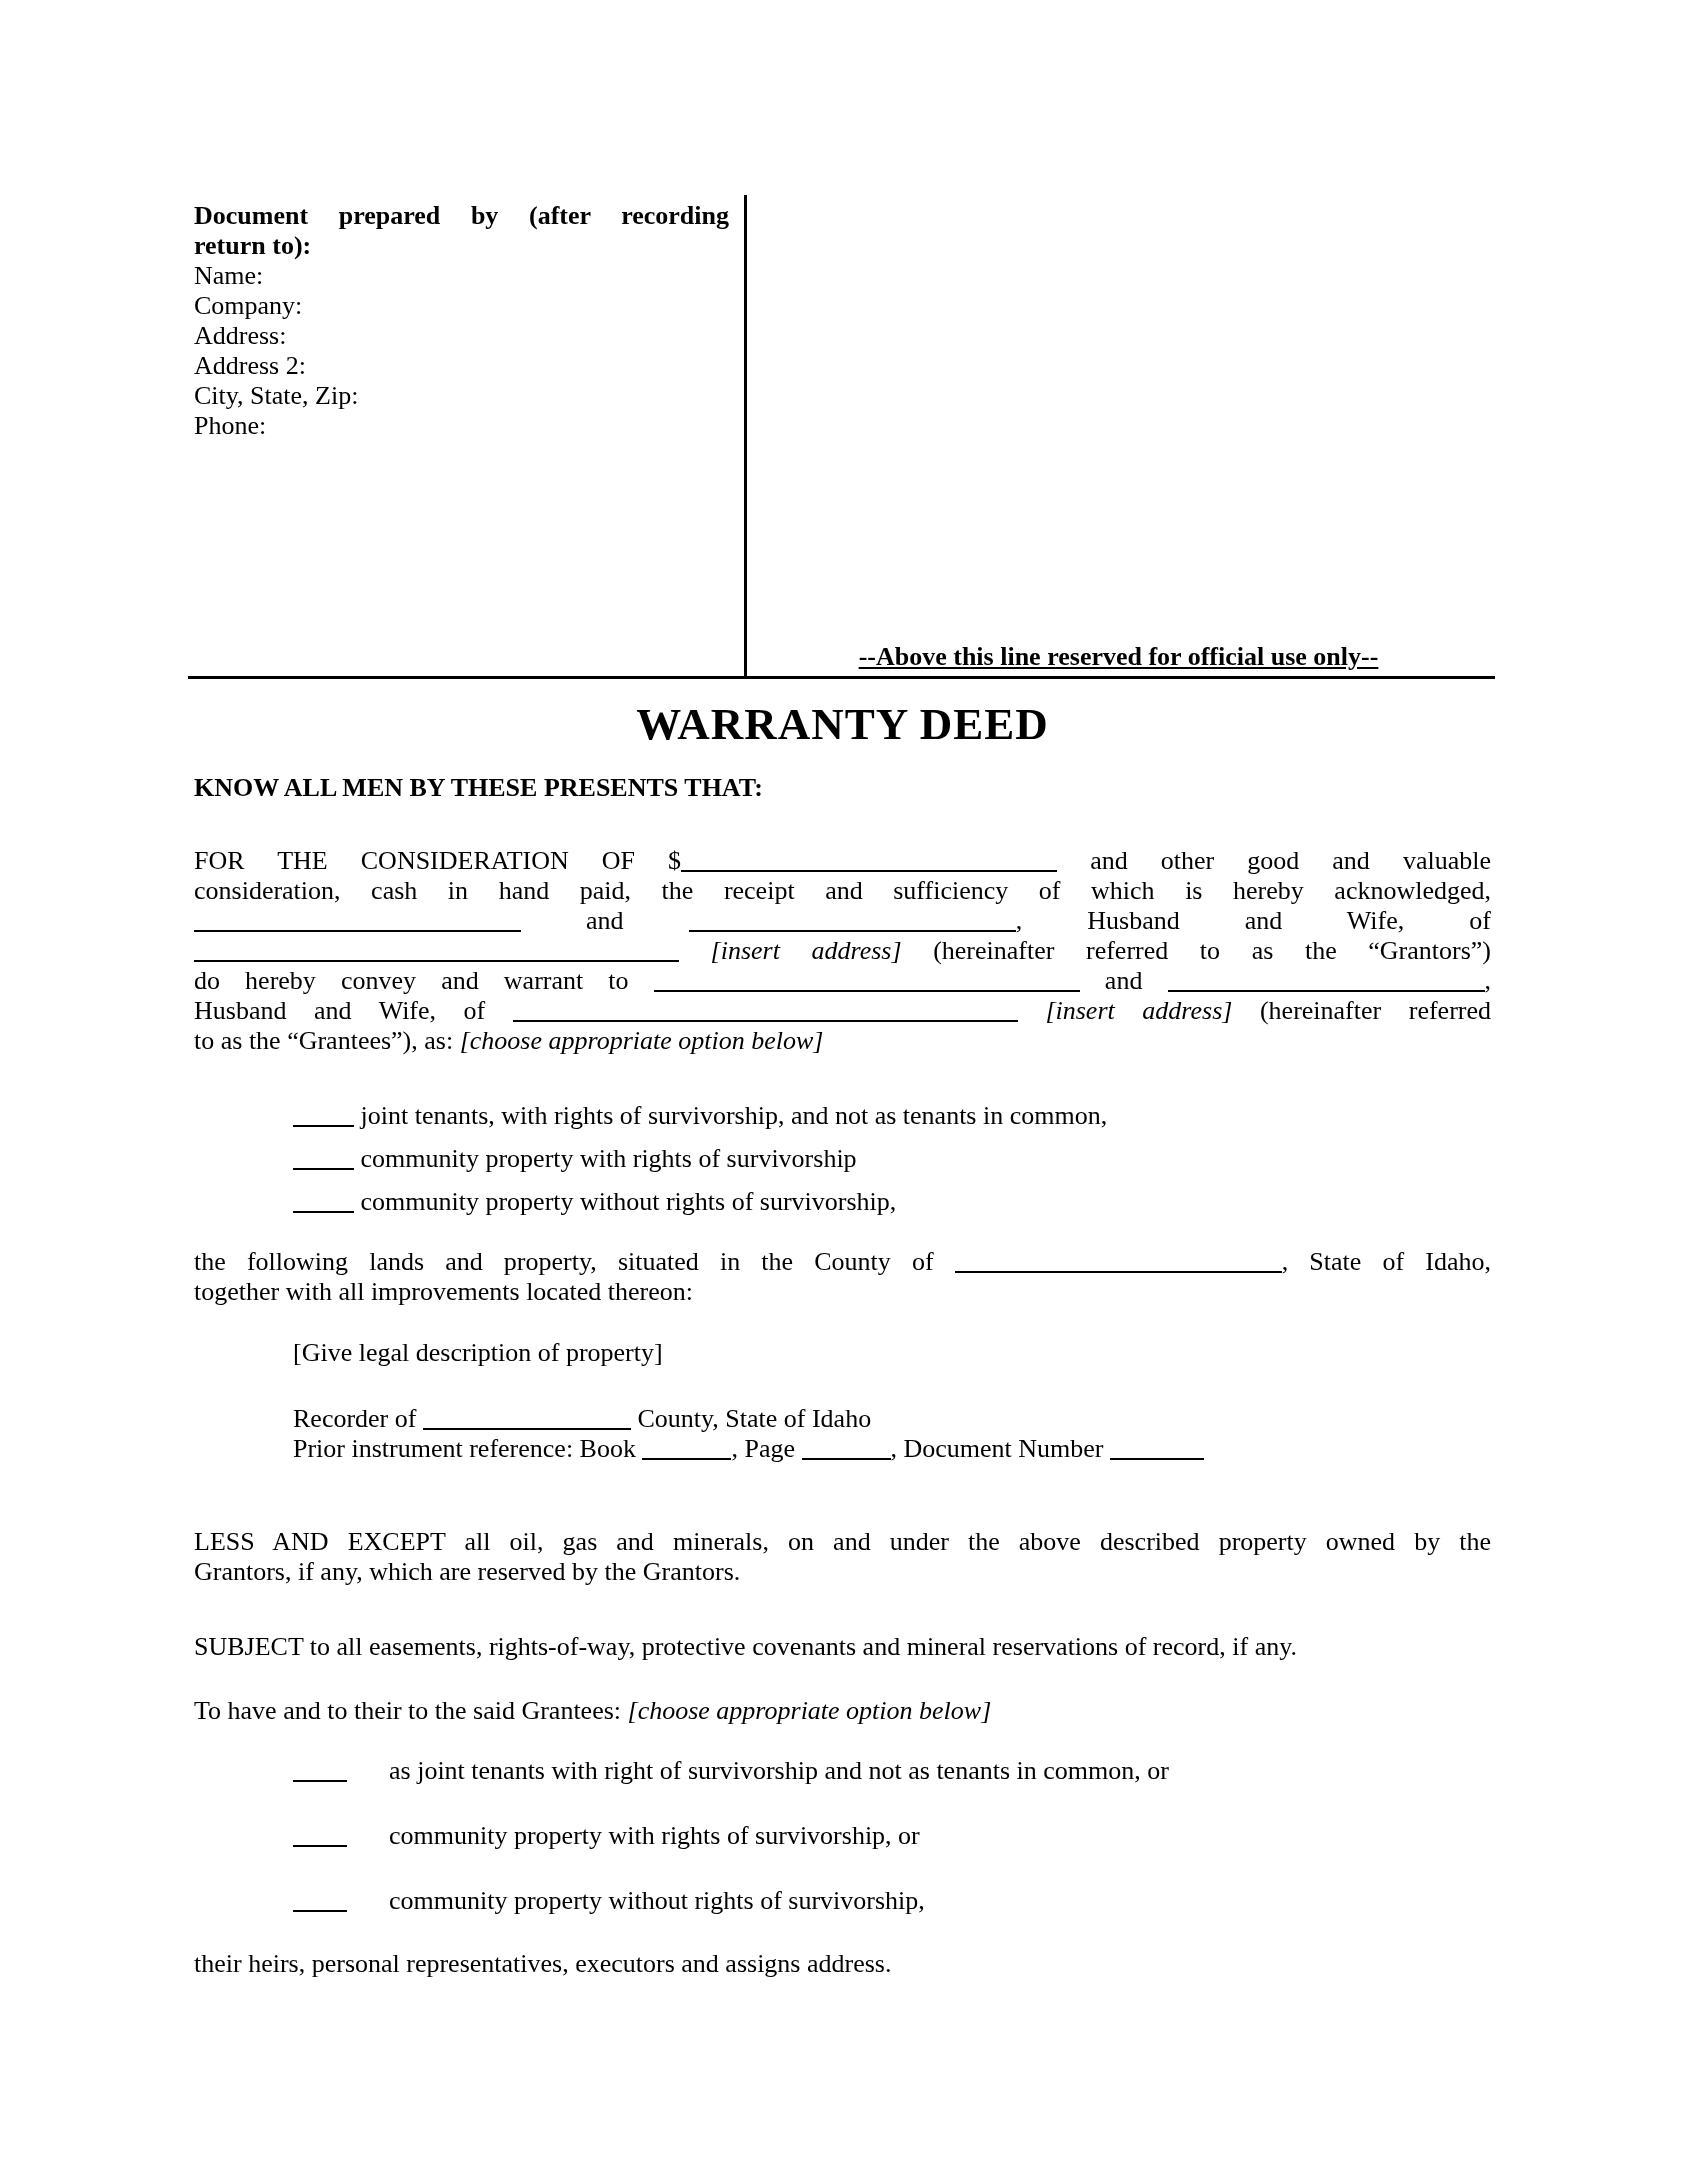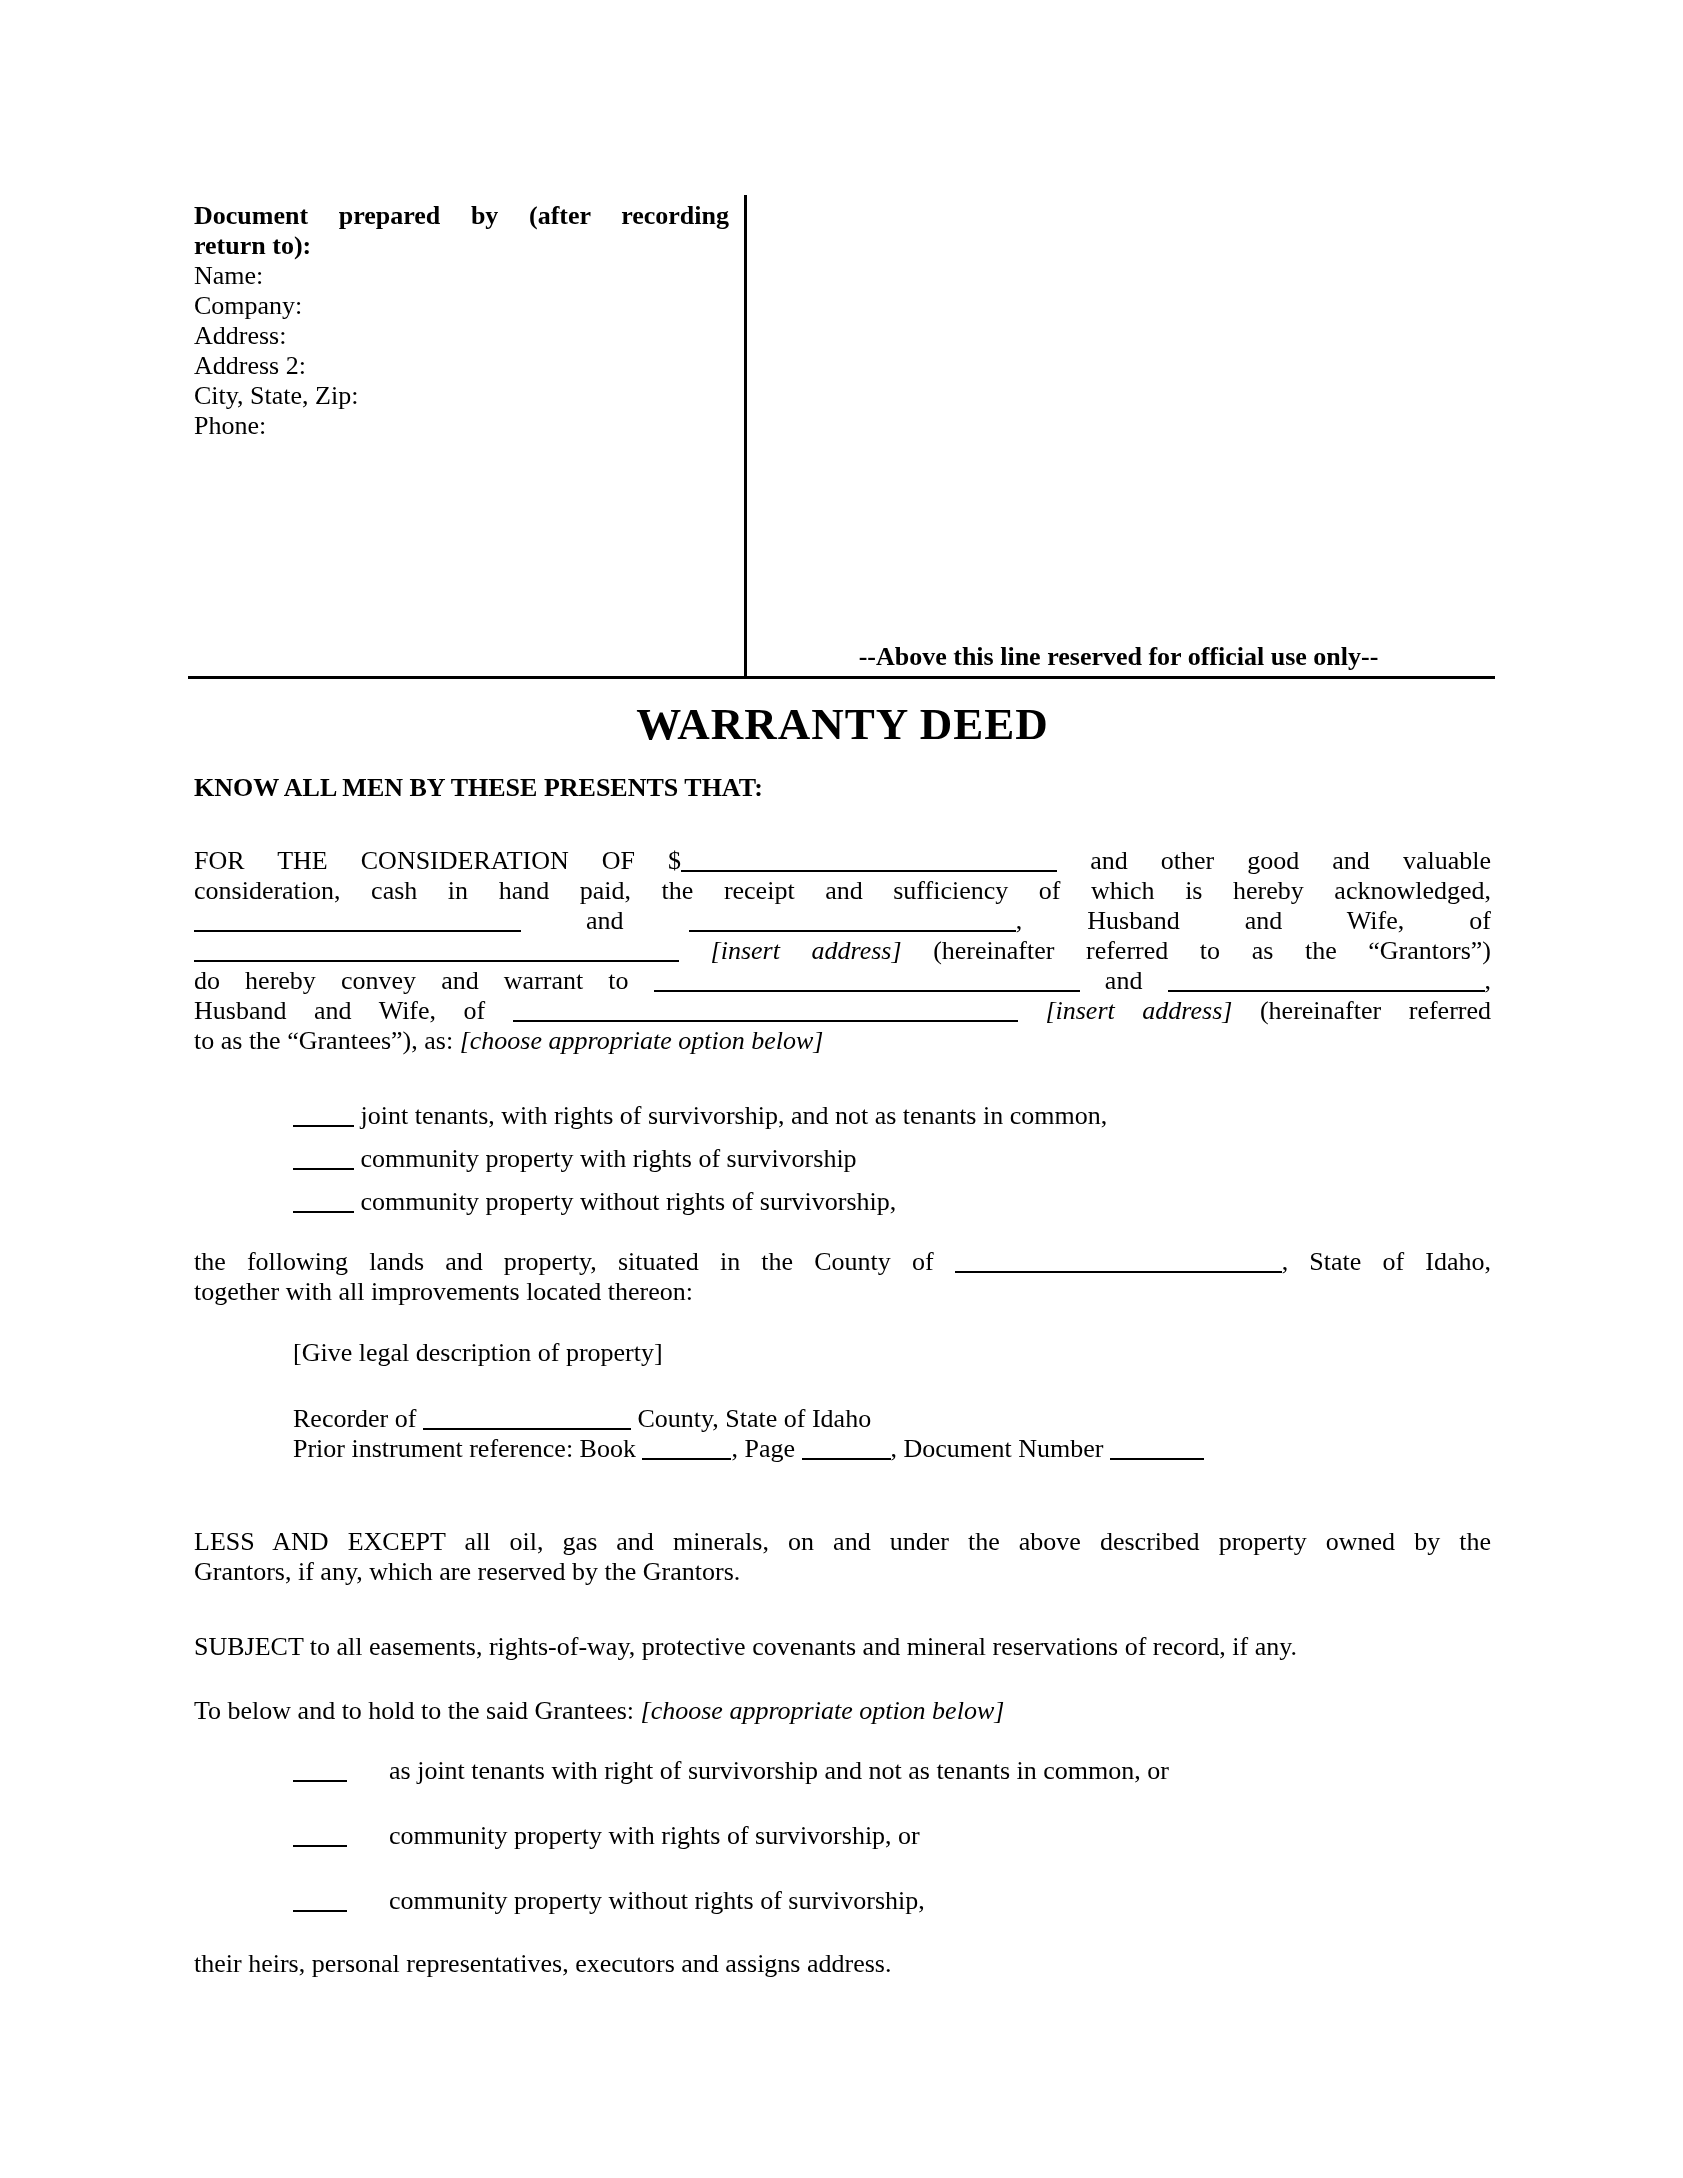--- a/index.html
+++ b/index.html
@@ -9,21 +9,21 @@
     background:#ffffff;color:#000;
     font-family:"Liberation Serif","DejaVu Serif",serif;
     font-size:26px;line-height:30px;
     overflow:hidden;
   }
   .prep-box{position:absolute;left:194px;top:201px;width:535px;}
   .vrule{position:absolute;left:744px;top:195px;width:3px;height:482px;background:#000;}
   .hrule{position:absolute;left:188px;top:676px;width:1307px;height:3px;background:#000;}
   .official-note{
     position:absolute;left:748px;top:642px;width:741px;
-    text-align:center;font-weight:bold;
+    text-align:center;font-weight:bold;text-decoration:underline;
   }
   .doc-body{position:absolute;left:194px;top:679px;width:1297px;}
   .doc-title{
     text-align:center;font-weight:bold;
     font-size:45px;line-height:50px;margin-top:20px;
     letter-spacing:1px;
   }
   .block{margin:0;}
   .line{min-height:30px;}
   .line.justify{text-align:justify;text-align-last:justify;text-justify:inter-word;}
@@ -94,21 +94,21 @@
           <div class="line"><span>Prior instrument reference: Book </span><span class="blank" style="width: 89px;"></span><span>, Page </span><span class="blank" style="width: 89px;"></span><span>, Document Number </span><span class="blank" style="width: 94px;"></span></div>
         </div>
         <div class="block" style="margin-top: 63px;">
           <div class="line justify"><span>LESS AND EXCEPT all oil, gas and minerals, on and under the above described property owned by the</span></div>
           <div class="line"><span>Grantors, if any, which are reserved by the Grantors.</span></div>
         </div>
         <div class="block" style="margin-top: 45px;">
           <div class="line"><span>SUBJECT to all easements, rights-of-way, protective covenants and mineral reservations of record, if any.</span></div>
         </div>
         <div class="block" style="margin-top: 34px;">
-          <div class="line"><span>To below and to hold to the said Grantees: </span><span class="it">[choose appropriate option below]</span></div>
+          <div class="line"><span>To have and to their to the said Grantees: </span><span class="it">[choose appropriate option below]</span></div>
         </div>
         <div class="block" style="margin-top: 30px; margin-left: 99px;">
           <div class="line"><span class="blank" style="width: 54px;"></span><span class="gapseg" style="width: 42px;"></span><span>as joint tenants with right of survivorship and not as tenants in common, or</span></div>
           <div class="line" style="margin-top: 35px;"><span class="blank" style="width: 54px;"></span><span class="gapseg" style="width: 42px;"></span><span>community property with rights of survivorship, or</span></div>
           <div class="line" style="margin-top: 35px;"><span class="blank" style="width: 54px;"></span><span class="gapseg" style="width: 42px;"></span><span>community property without rights of survivorship,</span></div>
         </div>
         <div class="block" style="margin-top: 33px;">
           <div class="line"><span>their heirs, personal representatives, executors and assigns address.</span></div>
         </div>
       </div>

